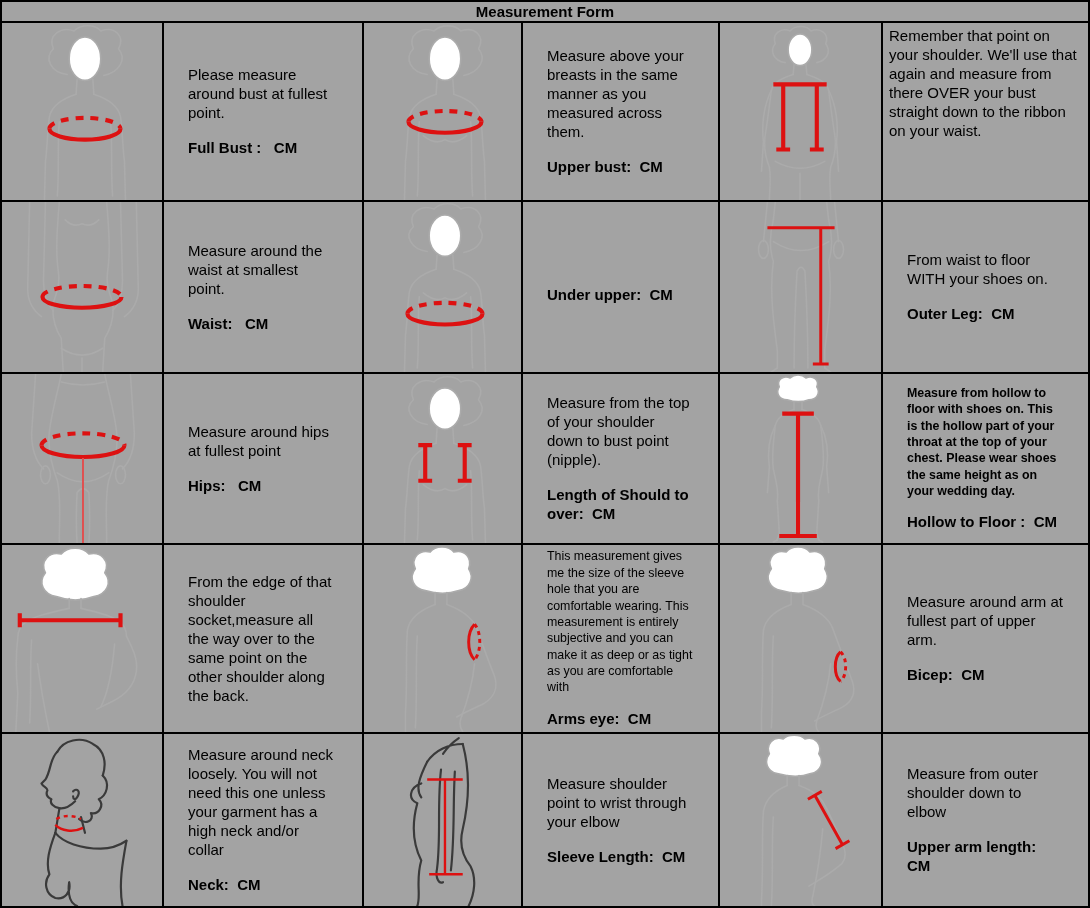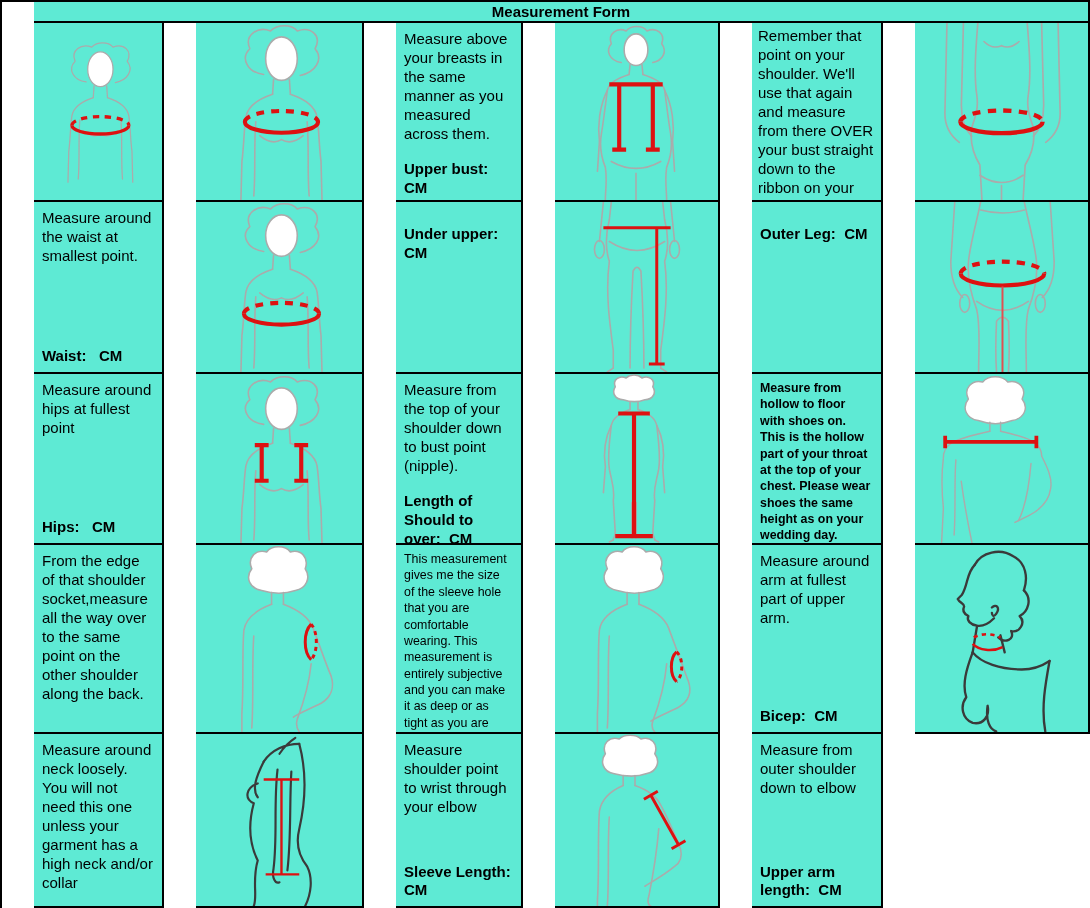--- a/index.html
+++ b/index.html
@@ -1,24 +1,24 @@
 <!DOCTYPE html>
 <html><head>
 <meta charset="utf-8">
 <style>
   html,body{margin:0;padding:0;background:#fff;}
   body{font-family:"Liberation Sans","DejaVu Sans",sans-serif;color:#000;}
   .sheet{width:1090px;height:908px;background:#fff;border-left:2px solid #000;border-top:2px solid #000;box-sizing:border-box;
          display:grid;grid-template-columns:162px 200px 159px 197px 163px 207px;grid-template-rows:21px 179px 172px 171px 189px 174px;}
-  .cell{border-right:2px solid #000;border-bottom:2px solid #000;box-sizing:border-box;overflow:hidden;background:#5eead4;margin-left:32px;}
+  .cell{border-right:2px solid #000;border-bottom:2px solid #000;box-sizing:border-box;overflow:hidden;background:#a3a3a3;}
   .title-cell{grid-column:1 / -1;display:flex;align-items:center;justify-content:center;
               font-weight:bold;font-size:15px;}
   .img-cell{display:flex;align-items:center;justify-content:center;padding:0;}
   .img-cell svg{display:block;width:100%;height:100%;}
-  .txt-cell{display:flex;flex-direction:column;justify-content:space-between;padding:6px 8px;}
+  .txt-cell{display:flex;flex-direction:column;justify-content:center;padding:6px 24px;}
   .desc{font-size:15px;line-height:1.27;}
   .label{font-size:15px;font-weight:bold;margin-top:17px;white-space:pre-wrap;line-height:1.25;}
   .txt-cell.small .desc{font-size:12.4px;line-height:1.32;}
   .txt-cell.semibold .desc{font-weight:700;}
   .txt-cell.tight{padding:3px 6px;justify-content:flex-start;}
   .txt-cell.tight .label{margin-top:1px;}
   .txt-cell.small .label{margin-top:14px;}
   
   .g{stroke:#ababab;fill:none;stroke-width:1.6;stroke-linecap:round;stroke-linejoin:round;}
   .gf{stroke:#ababab;fill:#fff;stroke-width:1.6;stroke-linejoin:round;}
@@ -43,20 +43,24 @@
       <path class="g" d="M66,52 C50,50 42,36 52,26 C46,12 60,3 73,8 C80,1 94,1 100,8 C114,3 125,13 118,26 C127,37 118,50 103,53"></path>
       <path class="g" d="M76,57 L75,72 M92,57 L93,72"></path>
       <path class="g" d="M75,72 C60,77 50,84 48,95 C46,108 46,125 44,140 L43,179"></path>
       <path class="g" d="M93,72 C108,77 118,84 120,95 C122,108 122,125 124,140 L125,179"></path>
       <path class="g" d="M58,100 C56,125 58,150 56,175 M110,100 C112,125 110,150 112,175"></path>
       <path class="g" d="M62,114 Q74,124 84,118 M106,114 Q94,124 84,118"></path>
       <path class="r r4" d="M48,107 A36 11 0 0 0 120,107"></path>
       <path class="r r4 rdash" d="M48,107 A36 11 0 0 1 120,107"></path>
     </svg>
   </div>
+  <div class="cell txt-cell">
+    <div class="desc">Please measure around bust at fullest point.</div>
+    <div class="label">Full Bust :   CM</div>
+  </div>
   <div class="cell img-cell">
     <svg viewBox="0 0 159 179">
       <ellipse class="gf" cx="82" cy="36" rx="16" ry="22"></ellipse>
       <path class="g" d="M64,52 C48,50 40,36 50,26 C44,12 58,3 71,8 C78,1 92,1 98,8 C112,3 123,13 116,26 C125,37 116,50 101,53"></path>
       <path class="g" d="M74,57 L73,72 M90,57 L91,72"></path>
       <path class="g" d="M73,72 C58,77 48,84 46,95 C44,108 44,125 42,140 L41,179"></path>
       <path class="g" d="M91,72 C106,77 116,84 118,95 C120,108 120,125 122,140 L123,179"></path>
       <path class="g" d="M56,100 C54,125 56,150 54,175 M108,100 C110,125 108,150 110,175"></path>
       <path class="g" d="M60,114 Q72,124 82,118 M104,114 Q92,124 82,118"></path>
       <path class="r r4" d="M45,100 A37 11 0 0 0 119,100"></path>
@@ -122,20 +126,21 @@
       <ellipse class="g" cx="120" cy="48" rx="5" ry="9"></ellipse>
       <path class="g" d="M54,18 C50,34 50,48 54,60 C50,90 54,120 58,150 L58,168"></path>
       <path class="g" d="M110,18 C114,34 114,48 110,60 C114,90 110,120 106,150 L106,168"></path>
       <path class="g" d="M78,70 C76,105 75,140 75,168 M86,70 C88,105 89,140 89,168 M78,70 Q82,62 86,70"></path>
       <path class="g" d="M54,40 Q82,58 110,40"></path>
       <path class="g" d="M58,168 L52,172 M106,168 L112,172"></path>
       <path class="r r3" d="M48,26 L116,26 M102,26 L102,164 M94,164 L110,164"></path>
     </svg>
   </div>
   <div class="cell txt-cell">
+    <div class="desc">From waist to floor WITH your shoes on.</div>
     <div class="label">Outer Leg:  CM</div>
   </div>
 
   <div class="cell img-cell">
     <svg viewBox="0 0 162 171">
       <path class="g" d="M34,0 L30,60 C30,76 34,88 42,96 M130,0 L134,60 C134,76 130,88 122,96"></path>
       <ellipse class="g" cx="44" cy="102" rx="5" ry="9"></ellipse>
       <ellipse class="g" cx="120" cy="102" rx="5" ry="9"></ellipse>
       <path class="g" d="M60,0 C56,20 50,40 48,58 C46,76 50,92 56,108 C60,124 58,148 58,171"></path>
       <path class="g" d="M104,0 C108,20 114,40 116,58 C118,76 114,92 108,108 C104,124 106,148 106,171"></path>

